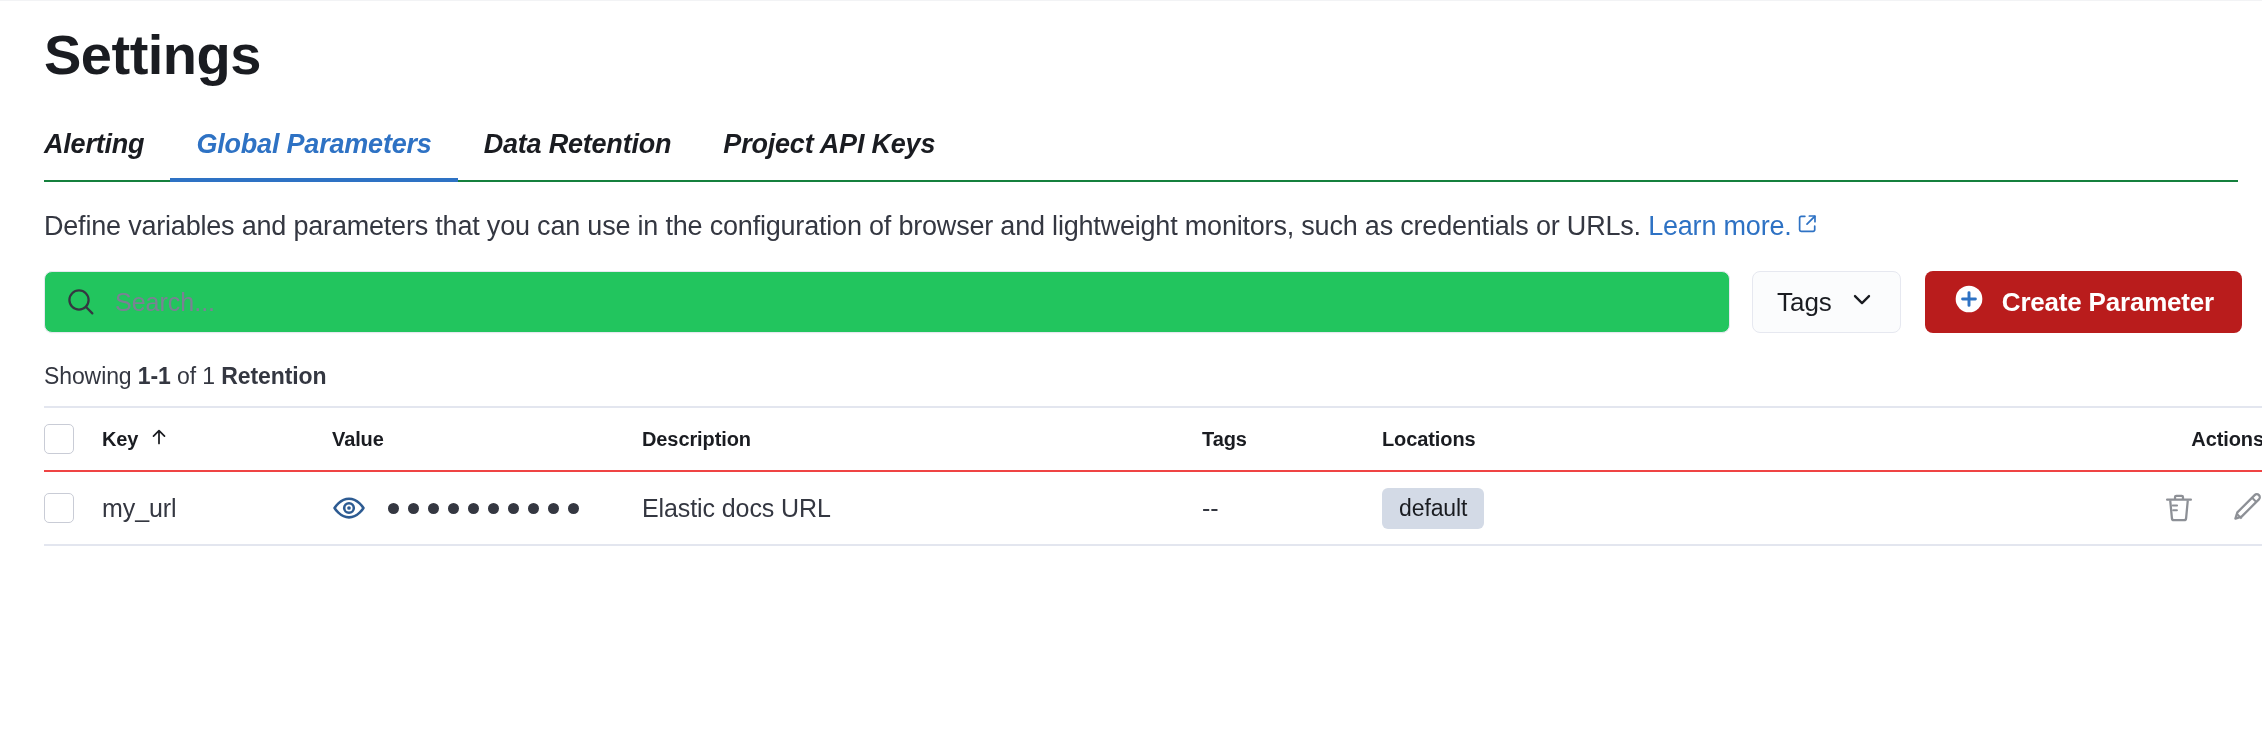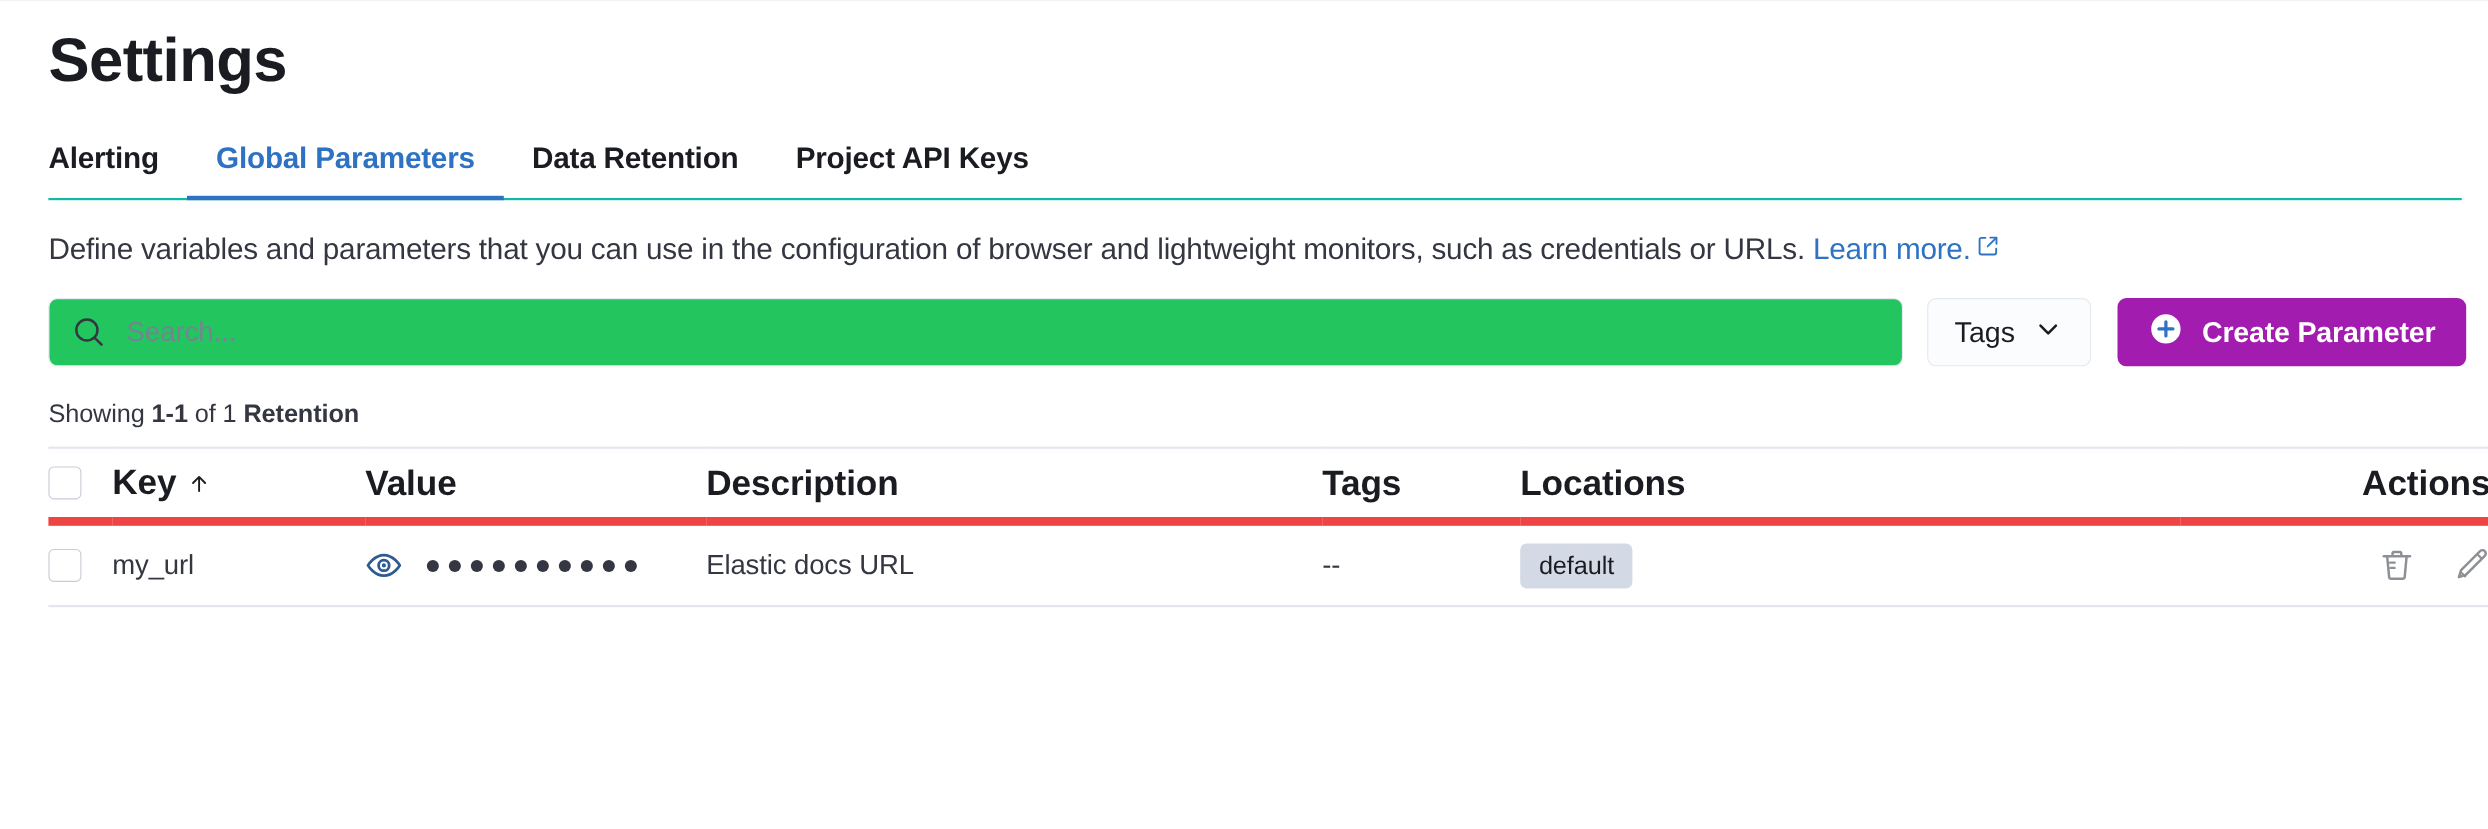--- a/index.html
+++ b/index.html
@@ -29,24 +29,25 @@
     line-height: 1;
     margin: 26px 0 0 20px;
     color: #1a1c21;
   }
 
   
   .tabs {
     display: flex;
     align-items: flex-end;
     margin: 46px 0 0 20px;
-    border-bottom: 2px solid #14b8a6;
+    border-bottom: 2px solid #15803d;
     padding-bottom: 0;
     width: 2194px;
     box-sizing: border-box;
+    font-style: italic;
   }
   .tab {
     font-size: 27px;
     font-weight: 700;
     color: #1a1c21;
     padding: 0 26px 18px 26px;
     margin-bottom: -2px;
     border-bottom: 4px solid transparent;
     cursor: pointer;
     white-space: nowrap;
@@ -128,21 +129,21 @@
     font-weight: 400;
     color: #1a1c21;
     cursor: pointer;
     box-sizing: border-box;
   }
 
   .create-btn {
     flex: 0 0 auto;
     margin-left: 24px;
     height: 62px;
-    background: #a21caf;
+    background: #b91c1c;
     border: none;
     border-radius: 8px;
     display: flex;
     align-items: center;
     gap: 17px;
     padding: 0 28px;
     color: #ffffff;
     font-family: "Liberation Sans", sans-serif;
     font-size: 26px;
     font-weight: 700;
@@ -166,23 +167,23 @@
     border-collapse: collapse;
     table-layout: fixed;
   }
   .table th, .table td {
     text-align: left;
     padding: 0;
     vertical-align: middle;
   }
   .table thead th {
     border-top: 2px solid #e3e6ef;
-    border-bottom: 8px solid #ef4444;
+    border-bottom: 2px solid #ef4444;
     height: 62px;
-    font-size: 32px;
+    font-size: 20px;
     font-weight: 700;
     color: #1a1c21;
     letter-spacing: -0.1px;
   }
   .table tbody td {
     border-bottom: 2px solid #e3e6ef;
     height: 72px;
     font-size: 25px;
     color: #343741;
     letter-spacing: -0.1px;

